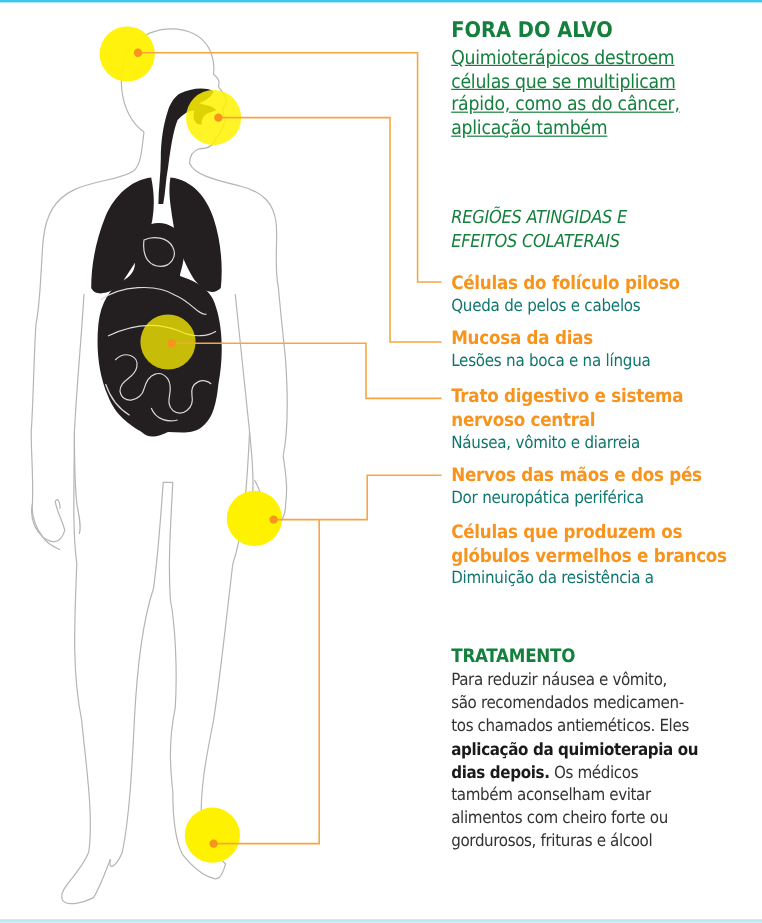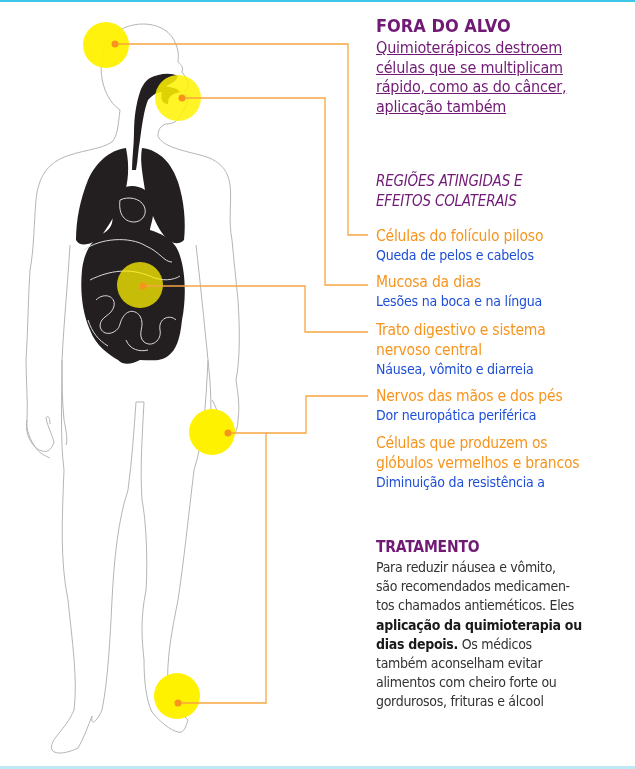--- a/index.html
+++ b/index.html
@@ -1,25 +1,25 @@
 <!DOCTYPE html>
 <html><head>
 <meta charset="utf-8">
 <style>
   html, body { margin:0; padding:0; background:#ffffff; }
   body { width:635px; height:769px; position:relative; overflow:hidden; font-family:"DejaVu Sans Condensed","DejaVu Sans", sans-serif; }
   .topline { position:absolute; left:0; top:0; width:635px; height:2px; background:#3ec6ea; }
   .bottomline { position:absolute; left:0; top:766px; width:635px; height:3px; background:#bde8f4; }
   svg.figure { position:absolute; left:0; top:0; }
-  .text { position:absolute; left:376px; color:#701a75; font-stretch:condensed; }
+  .text { position:absolute; left:376px; color:#15803d; font-stretch:condensed; }
   .h1 { font-weight:bold; font-size:18px; letter-spacing:0; top:16px; line-height:20px; }
   .intro { top:38px; font-size:16px; line-height:19.5px; width:260px; letter-spacing:-0.2px;text-decoration:underline; }
   .h2 { top:171px; font-size:15px; line-height:20px; letter-spacing:-0.2px; width:255px;font-style:italic; }
-  .item-title { color:#f7941d; font-size:15.5px; line-height:20px; letter-spacing:-0.2px; font-weight:400; width:258px; }
-  .item-desc { color:#1d4ed8; font-size:14px; line-height:18px; letter-spacing:-0.2px; width:255px; }
+  .item-title { color:#f7941d; font-size:15.5px; line-height:20px; letter-spacing:-0.2px; font-weight:700; width:258px; }
+  .item-desc { color:#0f766e; font-size:14px; line-height:18px; letter-spacing:-0.2px; width:255px; }
   .block { position:absolute; left:376px; }
   .h3 { top:537px; font-size:15.5px; font-weight:600; line-height:20px; letter-spacing:-0.2px; }
   .treat { top:558px; font-size:14px; line-height:19.2px; width:258px; color:#333; letter-spacing:-0.3px; }
   .treat b { font-weight:600; color:#1a1a1a; }
 </style>
 </head>
 <body>
 
 <div class="topline"></div>
 

